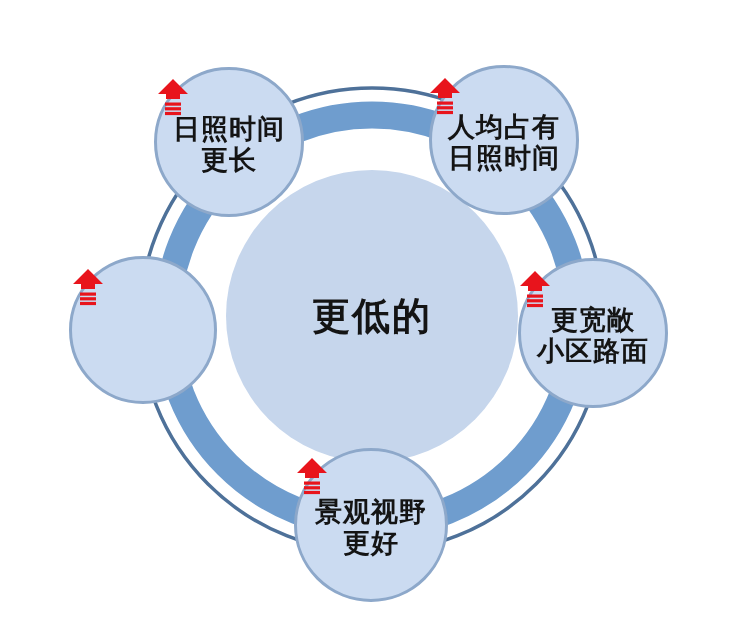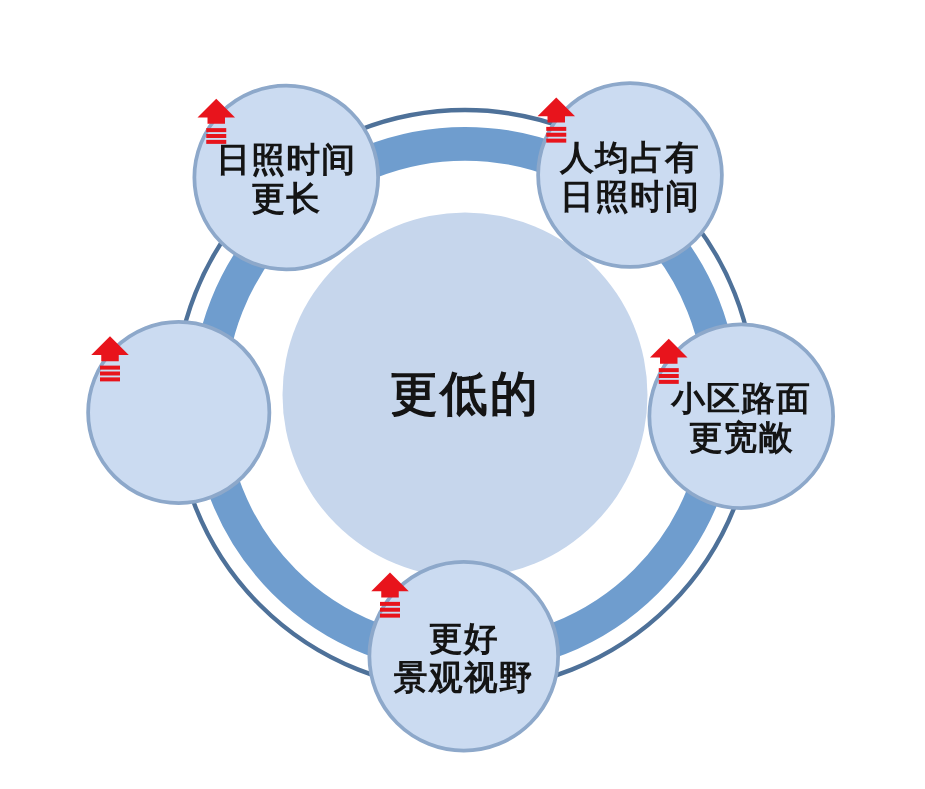--- a/index.html
+++ b/index.html
@@ -82,29 +82,29 @@
     </div>
   </div>
 
   <div class="circle sat sat-spacing">
     <div class="stext">
     </div>
   </div>
 
   <div class="circle sat sat-road">
     <div class="stext">
+      <div>更宽敞</div>
       <div>小区路面</div>
-      <div>更宽敞</div>
     </div>
   </div>
 
   <div class="circle sat sat-view">
     <div class="stext">
+      <div>景观视野</div>
       <div>更好</div>
-      <div>景观视野</div>
     </div>
   </div>
 
   <svg class="arrow a-sunshine" viewBox="0 0 32 38">
     <polygon points="16,1 31,16 23,16 23,21 9,21 9,16 1,16"></polygon>
     <rect x="8" y="24.5" width="16" height="3.2"></rect>
     <rect x="8" y="29.2" width="16" height="3.2"></rect>
     <rect x="8" y="33.9" width="16" height="3.2"></rect>
   </svg>
 

